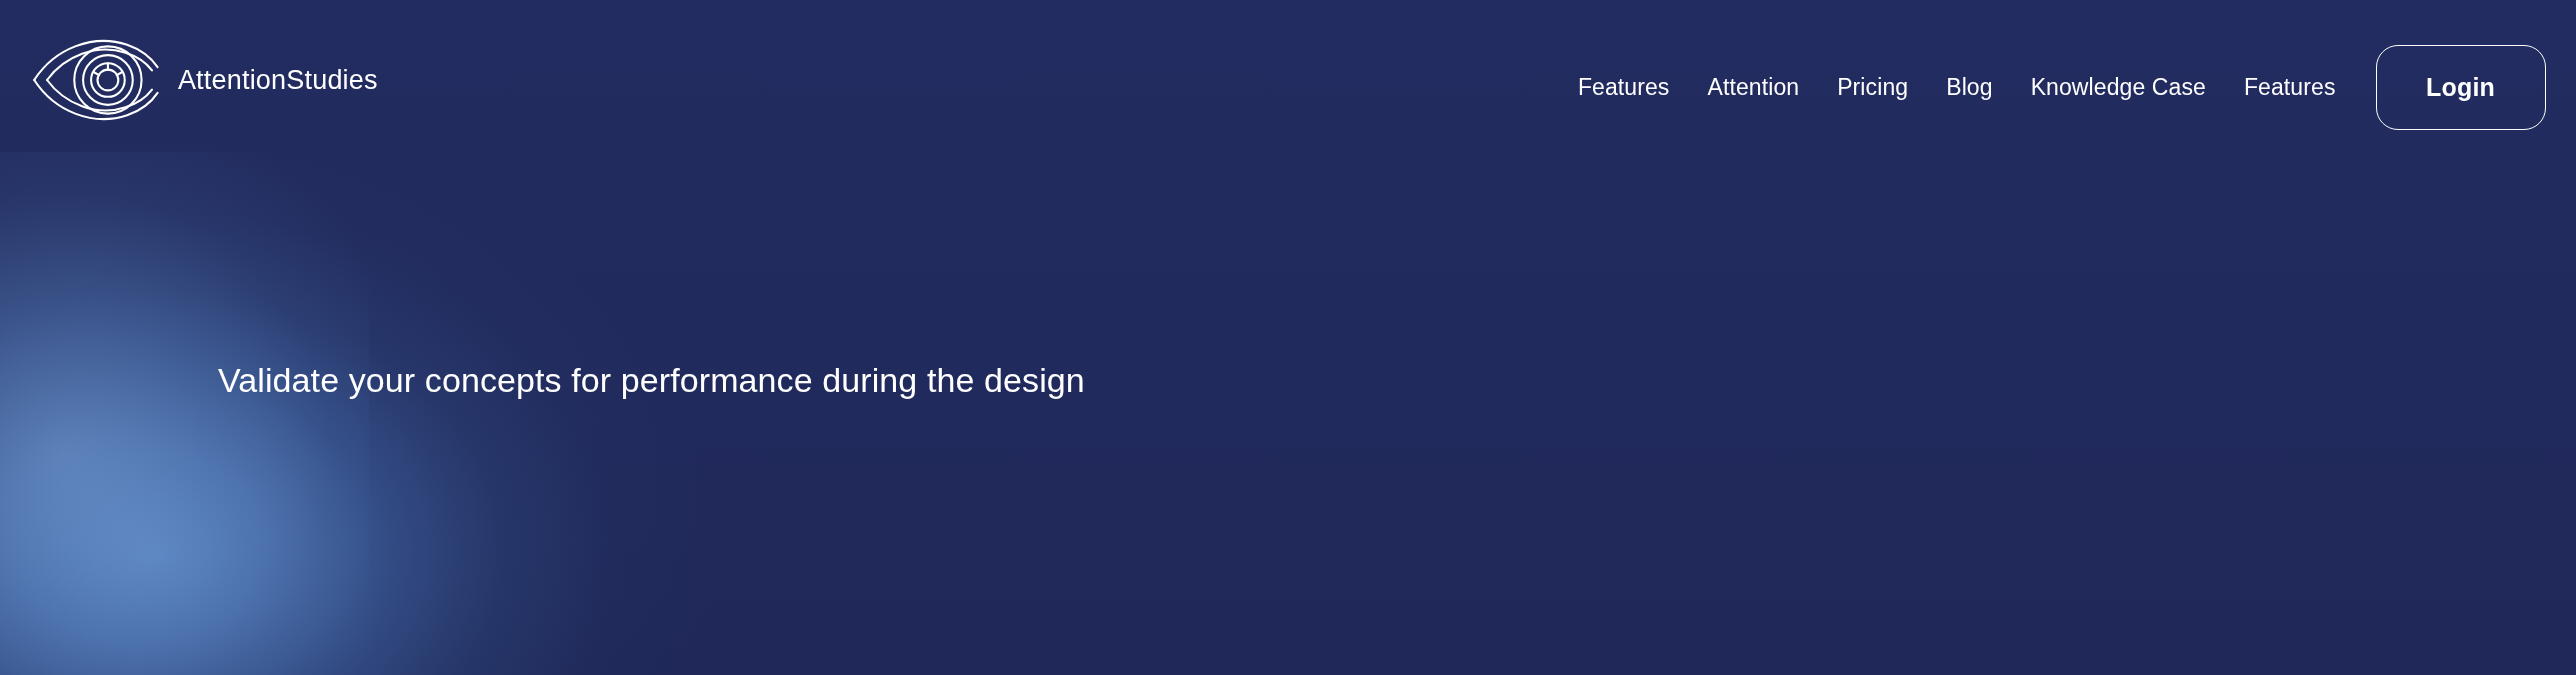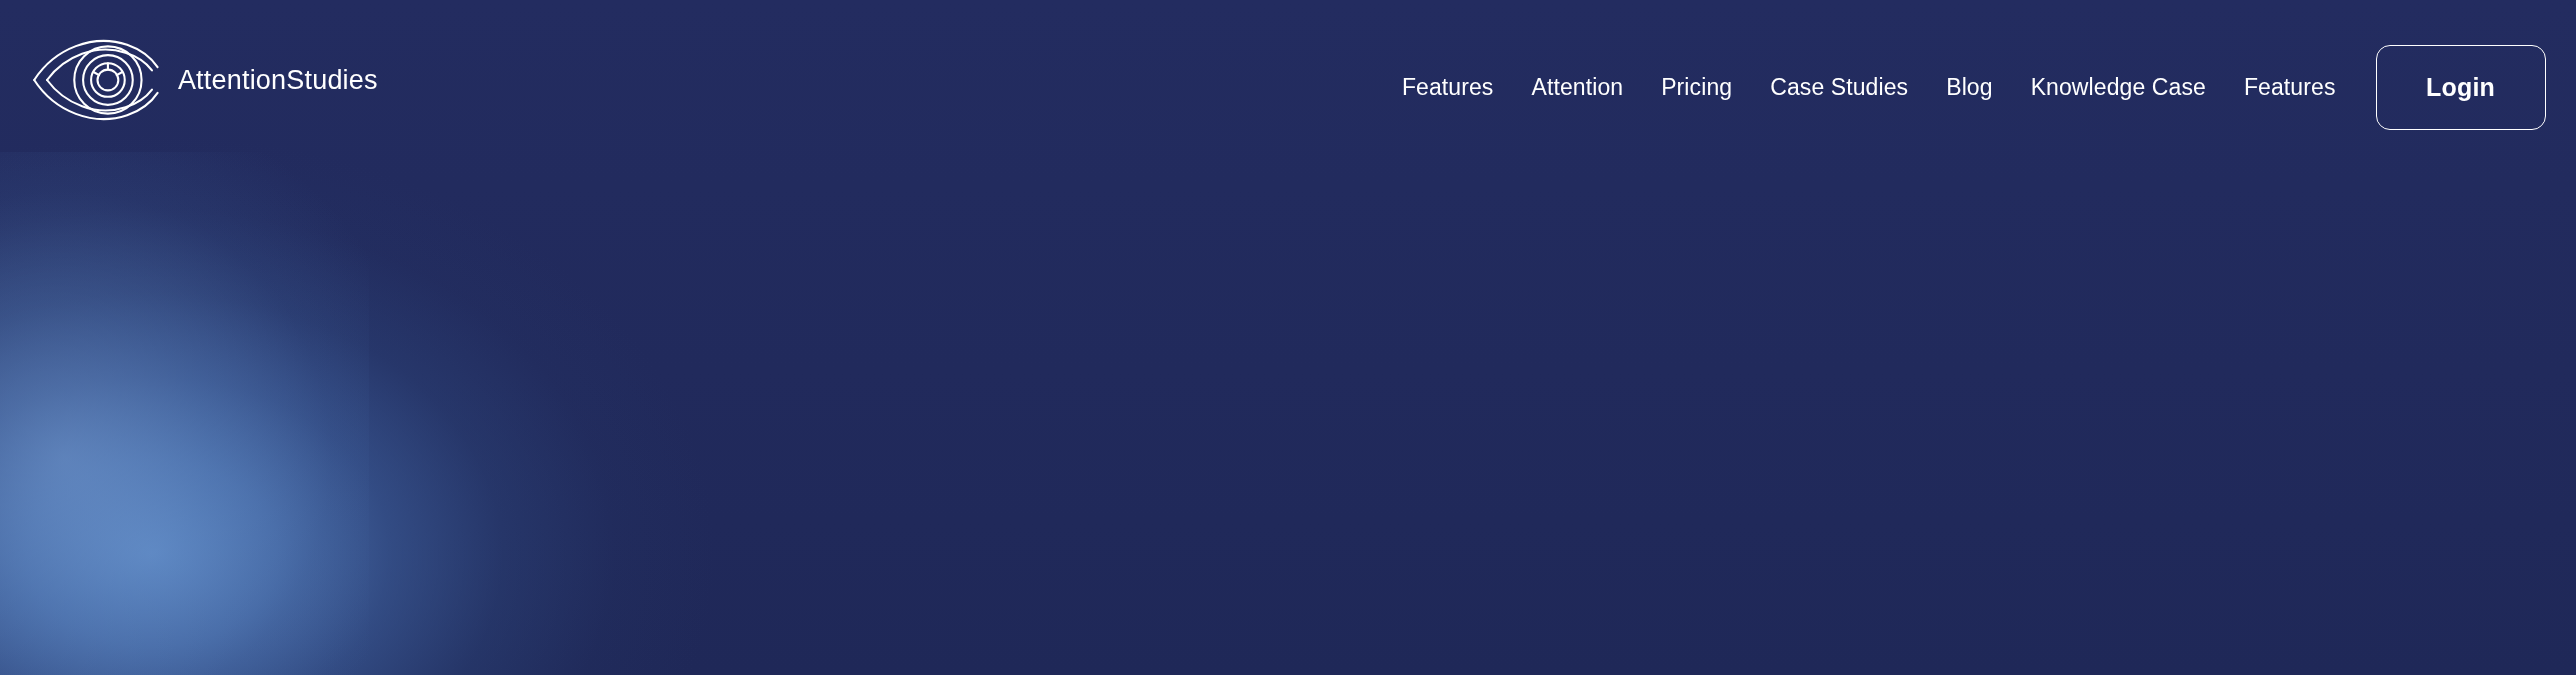--- a/index.html
+++ b/index.html
@@ -132,21 +132,21 @@
   }
   .login-btn {
     margin-left: 21px;
     display: inline-flex;
     align-items: center;
     justify-content: center;
     min-width: 170px;
     height: 85px;
     box-sizing: border-box;
     border: 1.6px solid #ffffff;
-    border-radius: 14px;
+    border-radius: 22px;
     color: #ffffff;
     font-size: 25px;
     font-weight: 700;
     letter-spacing: 0.2px;
     background: transparent;
     text-decoration: none;
     cursor: pointer;
     font-family: inherit;
     padding: 0 27px;
   }
@@ -221,29 +221,29 @@
       <span class="brand-words">
         <span class="brand-word">Attention</span>
         <span class="brand-word">Studies</span>
       </span>
     </a>
 
     <nav class="nav">
       <a class="nav-link" href="#">Features</a>
       <a class="nav-link" href="#">Attention</a>
       <a class="nav-link" href="#">Pricing</a>
-      <a class="nav-link" href="#">Case Studies</a>
       <a class="nav-link" href="#">Blog</a>
       <a class="nav-link" href="#">Knowledge Case</a>
       <a class="nav-link" href="#">Features</a>
       <a class="login-btn" href="#">Login</a>
     </nav>
 
   </div>
 
   <div class="hero-copy">
 
     <p class="hero-sub">
+      <span class="sub-line">Validate your concepts for performance during the design</span>
     </p>
   </div>
 
 </div>
 
 
 </body></html>

